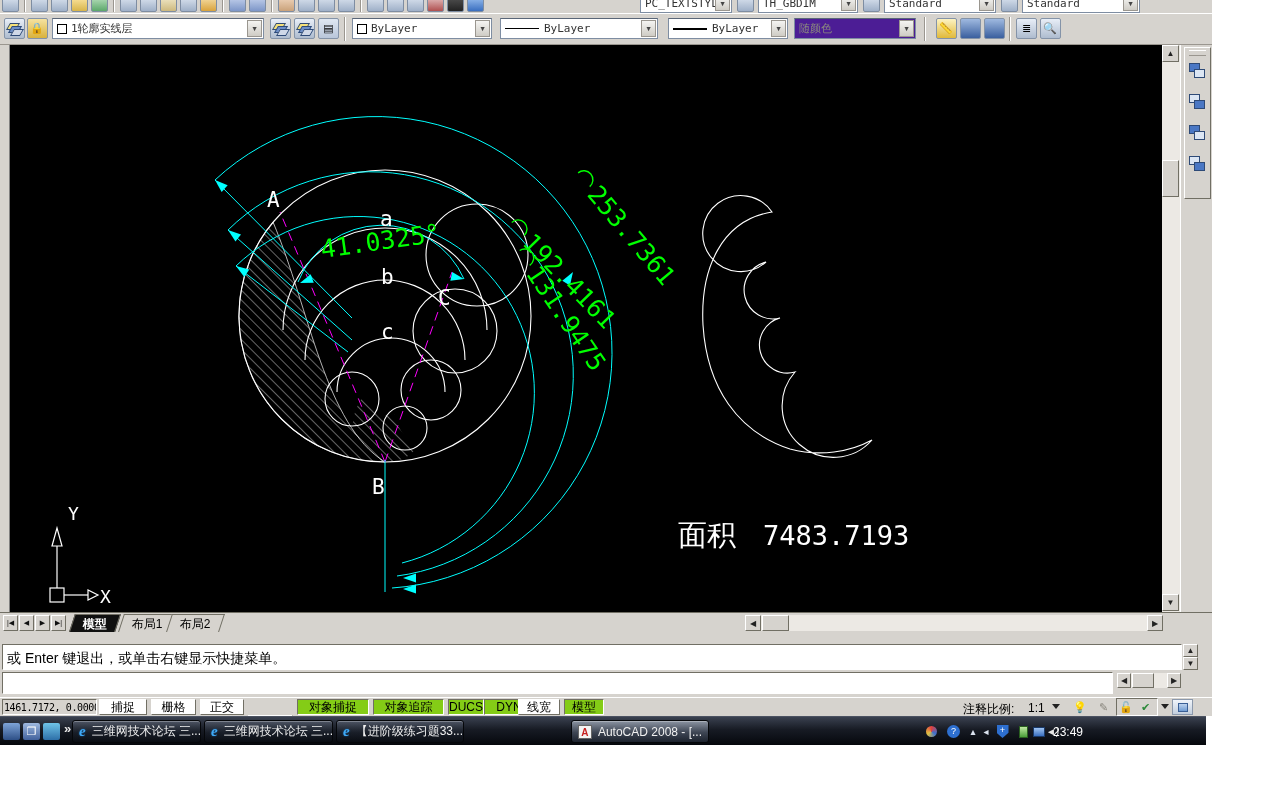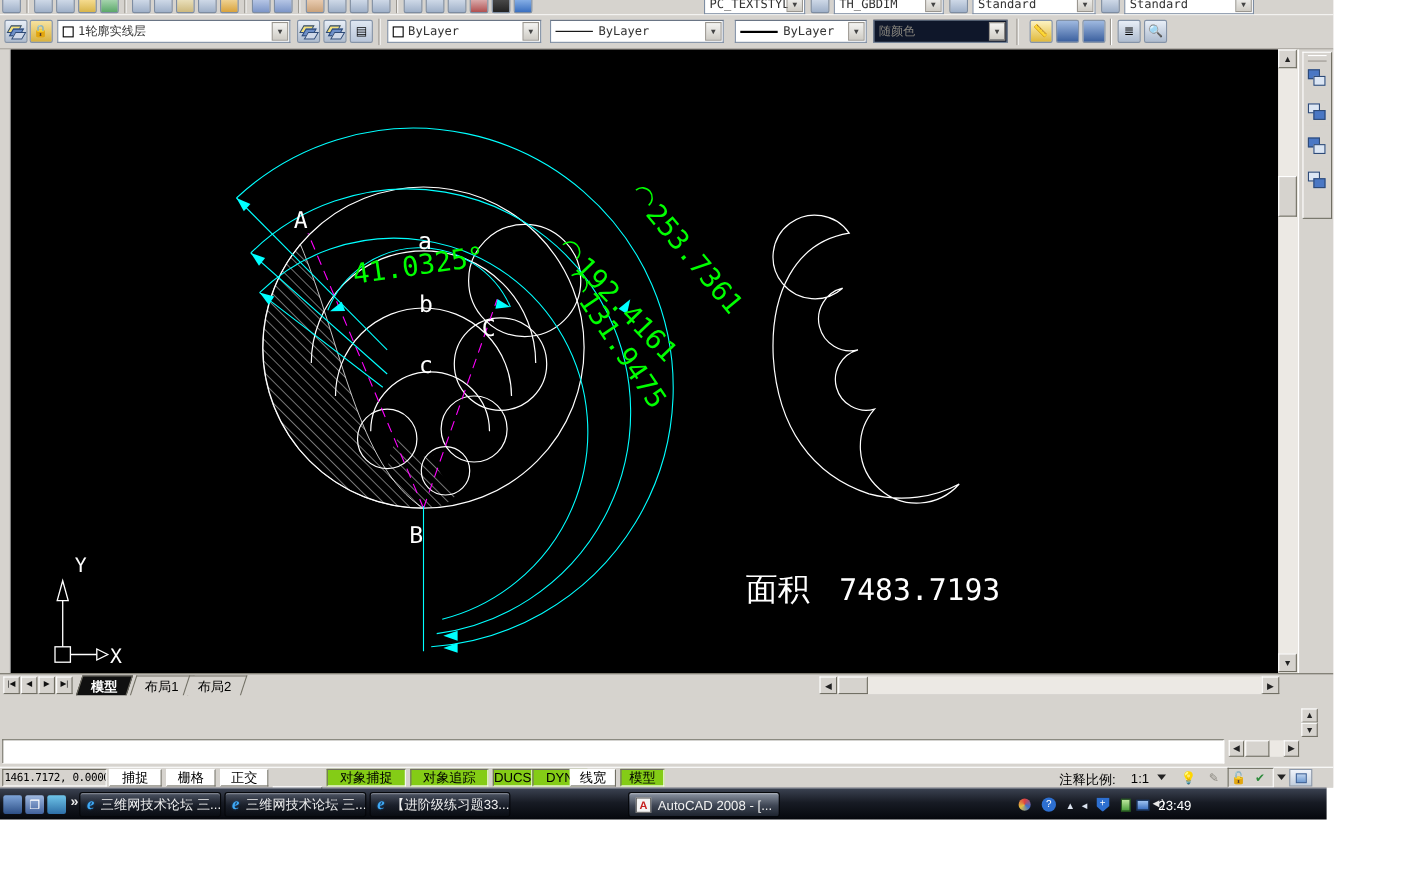--- a/index.html
+++ b/index.html
@@ -183,21 +183,21 @@
     <div class="combo tb2-item" style="left:500px; width:158px; height:21px;">
       <span class="ltline"></span>
       <span>ByLayer</span>
       <span class="dd">▼</span>
     </div>
     <div class="combo tb2-item" style="left:668px; width:120px; height:21px;">
       <span class="ltline" style="height:2px;"></span>
       <span>ByLayer</span>
       <span class="dd">▼</span>
     </div>
-    <div class="combo tb2-item" style="left:794px; width:122px; height:21px; color:#8a877f; background:#0f172a;">
+    <div class="combo tb2-item" style="left:794px; width:122px; height:21px; color:#8a877f; background:#4c1d95;">
       <span>随颜色</span>
       <span class="dd">▼</span>
     </div>
     <span class="sunken-sep" style="left:924px; top:3px; height:24px;"></span>
     <span class="icon20 tb2-item" style="left:936px; background:linear-gradient(#fdf3c2,#e0b93a);">📏</span>
     <span class="icon20 tb2-item" style="left:960px; background:linear-gradient(#9fb9e0,#3a5f9e);"></span>
     <span class="icon20 tb2-item" style="left:984px; background:linear-gradient(#9fb9e0,#3a5f9e);"></span>
     <span class="sunken-sep" style="left:1009px; top:3px; height:24px;"></span>
     <span class="icon20 tb2-item" style="left:1016px;">≣</span>
     <span class="icon20 tb2-item" style="left:1040px;">🔍</span>
@@ -349,20 +349,23 @@
     <div class="tab active" style="left:72px;"><span>模型</span></div>
     <div class="tab" style="left:121px;"><span>布局1</span></div>
     <div class="tab" style="left:169px;"><span>布局2</span></div>
     <div class="sb-track" style="left:745px; top:2px; width:418px; height:16px;"></div>
     <div class="sb-btn" style="left:745px; top:2px; width:16px; height:16px;">◀</div>
     <div class="sb-thumb" style="left:762px; top:2px; width:27px; height:16px;"></div>
     <div class="sb-btn" style="left:1147px; top:2px; width:16px; height:16px;">▶</div>
   </div>
 
   <div id="cmd">
+    <div id="cmd-history">
+      <span>或 Enter 键退出，或单击右键显示快捷菜单。</span>
+    </div>
     <div id="cmd-vscroll">
       <div class="sb-btn" style="left:0; top:0; width:15px; height:13px;">▲</div>
       <div class="sb-btn" style="left:0; top:13px; width:15px; height:13px;">▼</div>
     </div>
     <div id="cmd-input"><span></span></div>
     <div id="cmd-hscroll">
       <div class="sb-btn" style="left:0; top:0; width:14px; height:15px;">◀</div>
       <div class="sb-thumb" style="left:15px; top:0; width:22px; height:15px;"></div>
       <div class="sb-btn" style="left:50px; top:0; width:14px; height:15px;">▶</div>
     </div>

